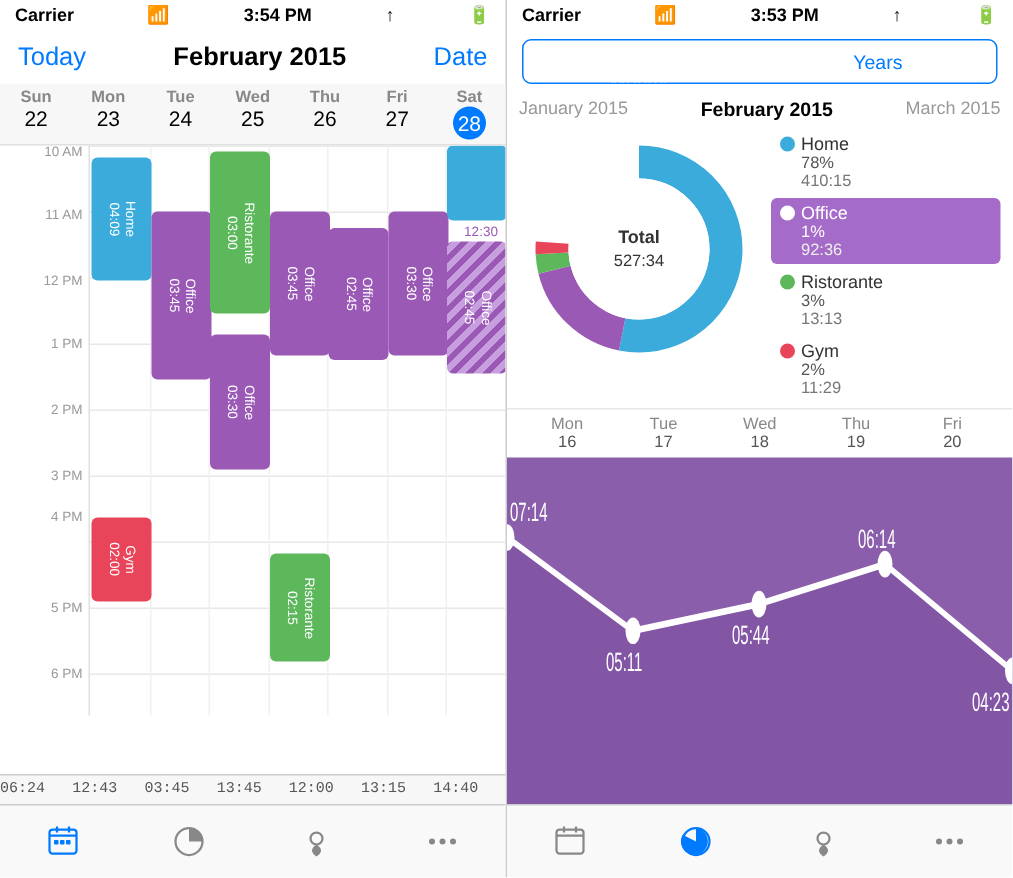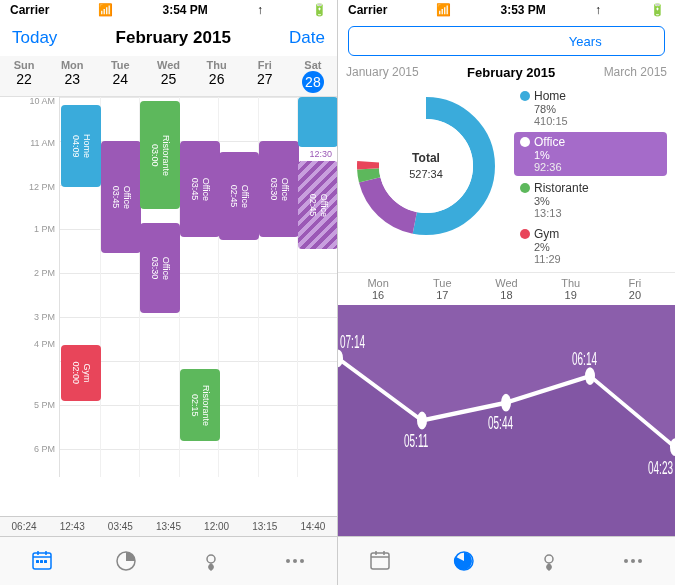--- a/index.html
+++ b/index.html
@@ -146,23 +146,24 @@
 
     .bottom-totals {
       display: grid;
       grid-template-columns: repeat(7, 1fr);
       border-top: 1px solid #ccc;
       background: #f7f7f7;
       padding: 4px 0;
     }
 
     .total-cell {
-      text-align: center;
+      text-align: left;
       font-size: 10px;
       color: #555;
+      font-family: Liberation Mono, monospace;
     }
 
     .bottom-tabs {
       display: flex;
       justify-content: space-around;
       align-items: center;
       height: 49px;
       border-top: 1px solid #ccc;
       background: #f9f9f9;
     }

